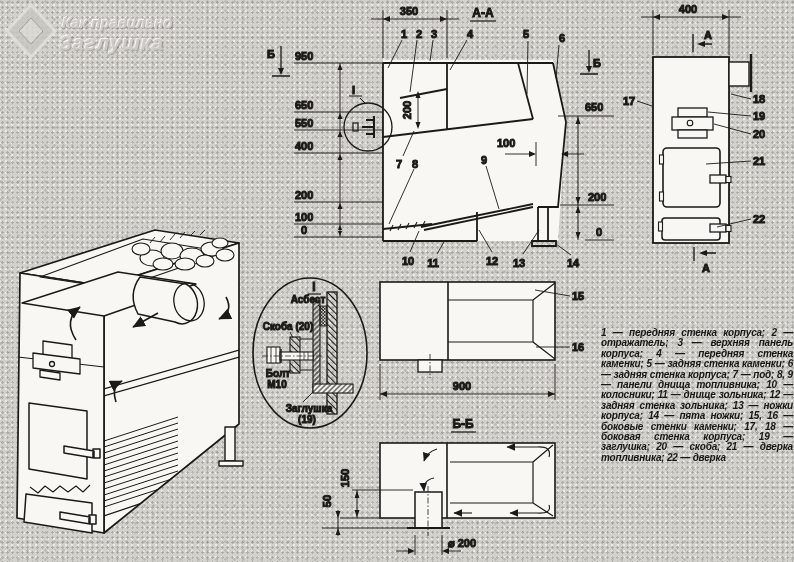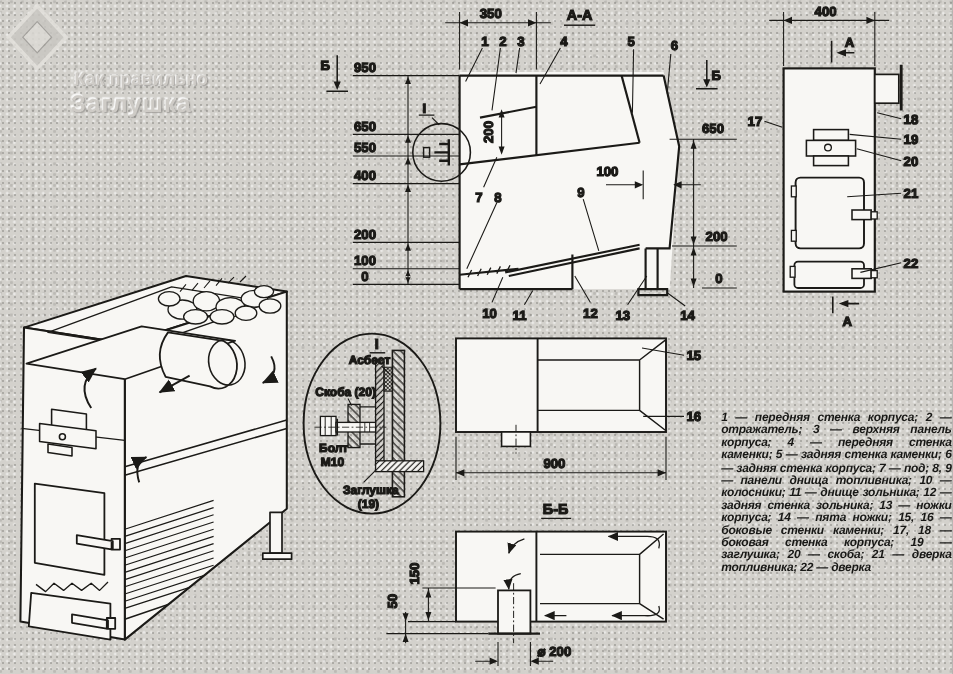--- a/index.html
+++ b/index.html
@@ -8,30 +8,30 @@
     background-color:#d3d1cc;
     background-image:
       radial-gradient(rgba(85,83,79,.30) 1px, transparent 1.3px),
       radial-gradient(rgba(255,255,255,.55) 1px, transparent 1.3px),
       radial-gradient(rgba(85,83,79,.18) 1px, transparent 1.5px);
     background-size:5px 5px,6px 6px,9px 9px;
     background-position:0 0,3px 2px,5px 6px;
     font-family:"Liberation Sans",sans-serif;
   }
   .wm{position:absolute;left:4px;top:2px;width:240px;height:70px;z-index:1;}
-  .wm-line{position:absolute;font-weight:bold;color:#cecbc6;
+  .wm-line{position:absolute;font-style:italic;font-weight:bold;color:#cecbc6;
     text-shadow:-1px -1px 1px rgba(255,255,255,.85),1px 1px 1px rgba(105,103,99,.45);
-    white-space:nowrap;margin-top:44px;}
+    white-space:nowrap;}
   .wm-1{left:58px;top:12px;font-size:15px;}
   .wm-2{left:55px;top:30px;font-size:20px;letter-spacing:1px;}
   svg.draw{position:absolute;left:0;top:0;z-index:2;}
   .t{font:bold 11px "Liberation Sans",sans-serif;fill:#1b1a17;}
   .t10{font:bold 10px "Liberation Sans",sans-serif;fill:#1b1a17;}
   .tt{font:bold 12px "Liberation Sans",sans-serif;fill:#1b1a17;}
-  .legend{position:absolute;left:601px;top:344px;width:192px;z-index:2;}
+  .legend{position:absolute;left:601px;top:328px;width:192px;z-index:2;}
   .legend p{margin:0;font:bold 10px/10.4px "Liberation Sans",sans-serif;
     font-style:italic;letter-spacing:-0.2px;color:#181816;text-align:justify;}
 </style>
 </head>
 <body>
 
 <div class="canvas">
 
   <div class="wm">
     <svg width="56" height="60" style="opacity:.85">

